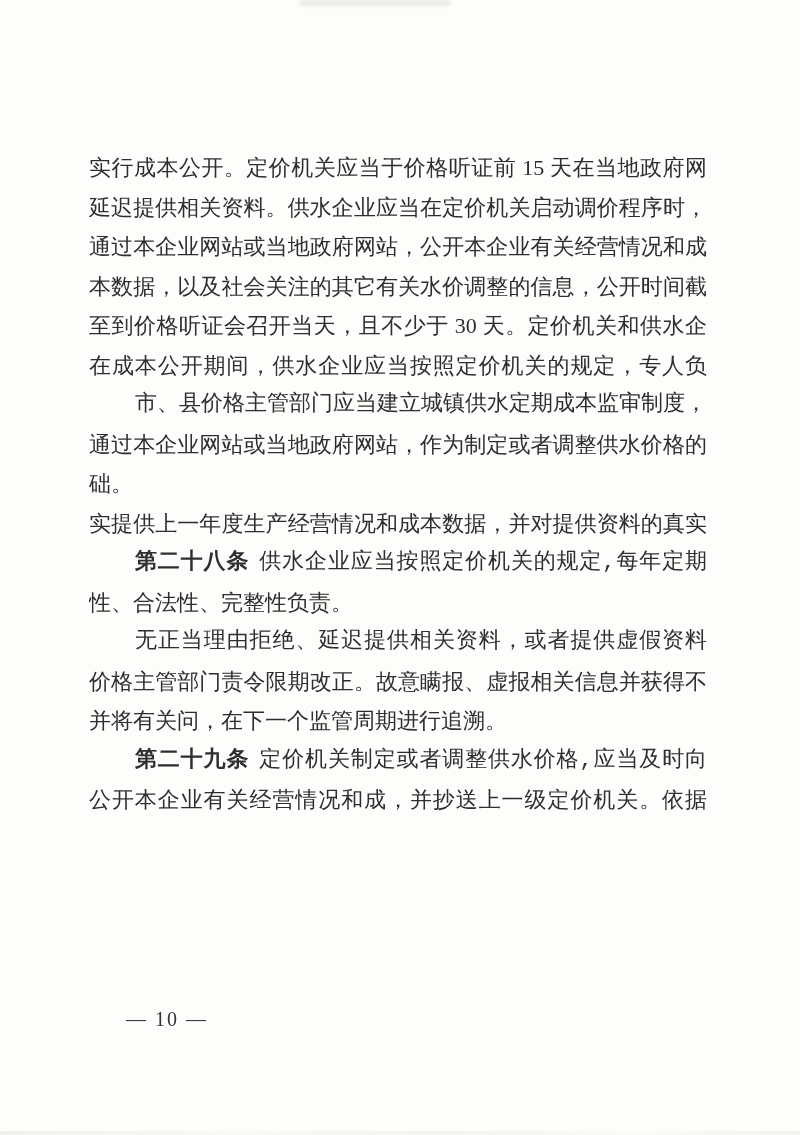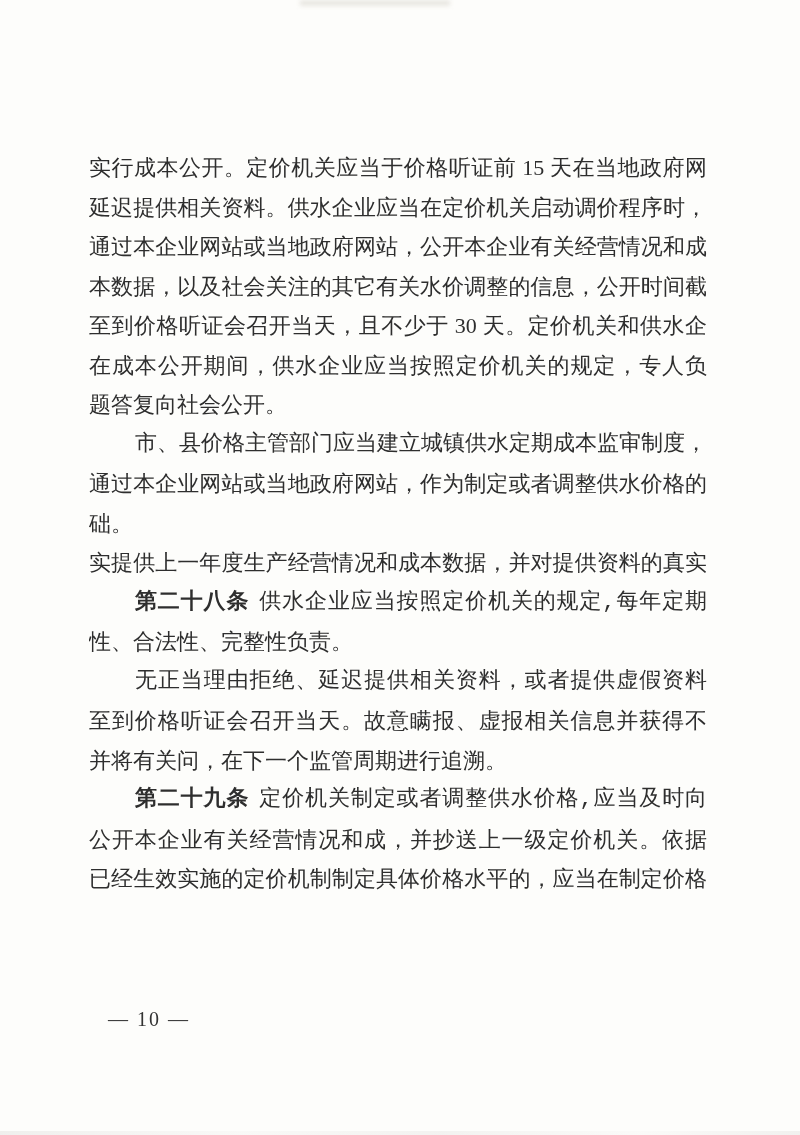--- a/index.html
+++ b/index.html
@@ -57,21 +57,21 @@
   .line.indent {
     text-indent: 46px;
     font-family: Liberation Mono, monospace;
   }
   .term {
     font-weight: bold;
     margin-right: 10px;
   }
   .page-footer {
     position: absolute;
-    left: 108px;
+    left: 126px;
     top: 1004px;
     height: 30px;
     line-height: 30px;
     font-size: 20px;
     color: #333333;
     letter-spacing: 2px;
   }
 </style>
 </head>
 <body>
@@ -82,45 +82,43 @@
 
   <div class="text-block">
 
     <div>
       <div class="line">实行成本公开。定价机关应当于价格听证前 15 天在当地政府网站</div>
       <div class="line">延迟提供相关资料。供水企业应当在定价机关启动调价程序时，</div>
       <div class="line">通过本企业网站或当地政府网站，公开本企业有关经营情况和成</div>
       <div class="line">本数据，以及社会关注的其它有关水价调整的信息，公开时间截</div>
       <div class="line">至到价格听证会召开当天，且不少于 30 天。定价机关和供水企业</div>
       <div class="line">在成本公开期间，供水企业应当按照定价机关的规定，专人负</div>
-      <div class="line last">题答复向社会公开。</div>
     </div>
 
     <div>
       <div class="line indent">市、县价格主管部门应当建立城镇供水定期成本监审制度，</div>
       <div class="line">通过本企业网站或当地政府网站，作为制定或者调整供水价格的基</div>
       <div class="line last">础。</div>
     </div>
 
     <div>
       <div class="line">实提供上一年度生产经营情况和成本数据，并对提供资料的真实</div>
       <div class="line indent"><span class="term">第二十八条</span><span>供水企业应当按照定价机关的规定,每年定期如</span></div>
       <div class="line last">性、合法性、完整性负责。</div>
     </div>
 
     <div>
       <div class="line indent">无正当理由拒绝、延迟提供相关资料，或者提供虚假资料的，</div>
-      <div class="line">至到价格听证会召开当天。故意瞒报、虚报相关信息并获得不</div>
+      <div class="line">价格主管部门责令限期改正。故意瞒报、虚报相关信息并获得不</div>
       <div class="line last">并将有关问，在下一个监管周期进行追溯。</div>
     </div>
 
     <div>
       <div class="line indent"><span class="term">第二十九条</span><span>定价机关制定或者调整供水价格,应当及时向社</span></div>
       <div class="line">公开本企业有关经营情况和成，并抄送上一级定价机关。依据</div>
-      <div class="line">已经生效实施的定价机制制定具体价格水平的，应当在制定价格</div>
     </div>
 
   </div>
 
   <div class="page-footer">— 10 —</div>
 
   <div class="scan-artifact-bottom"></div>
 
 </div>
 

